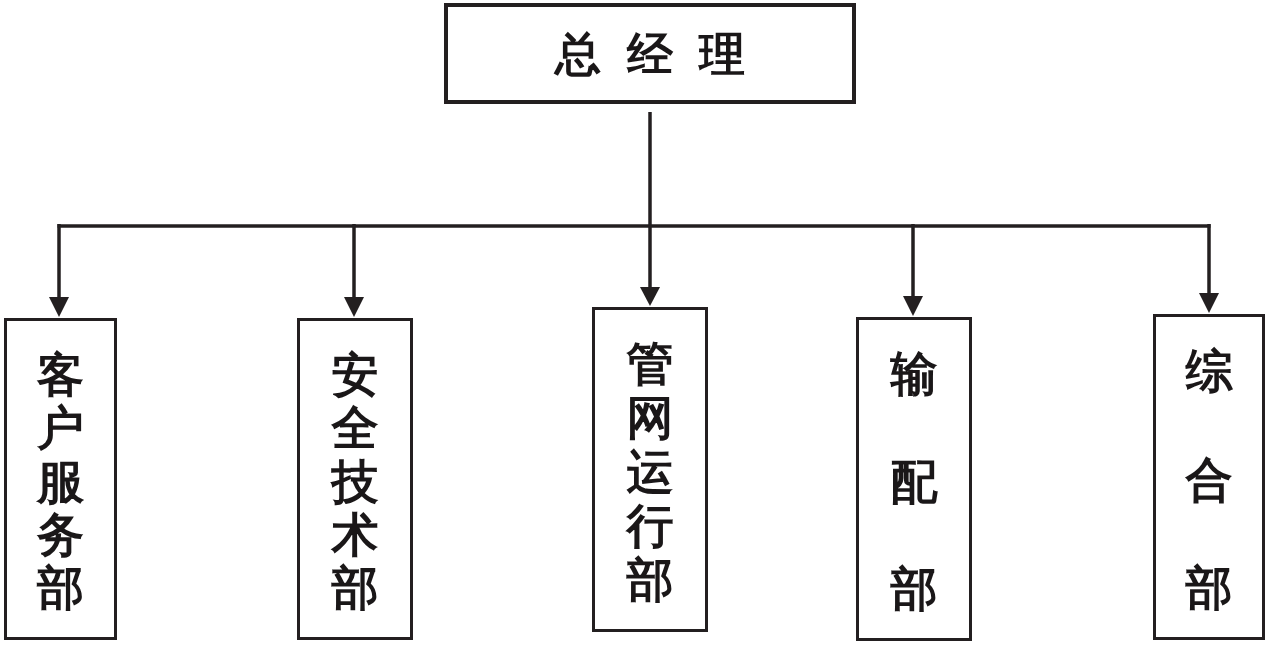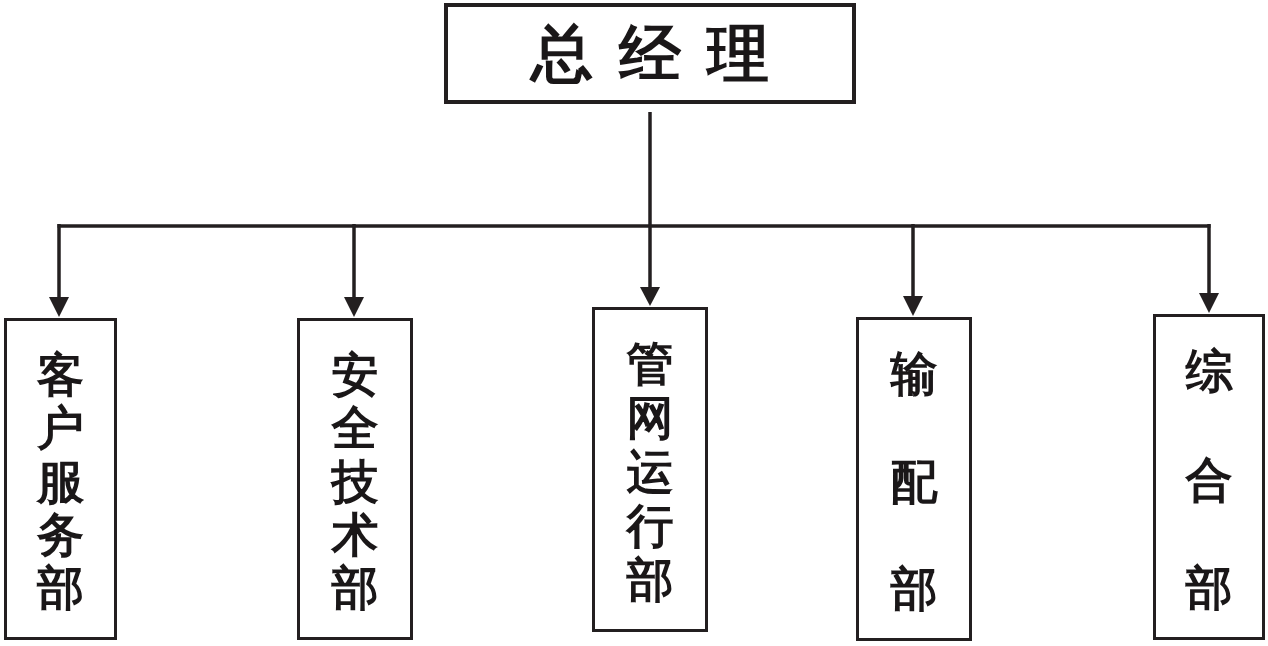--- a/index.html
+++ b/index.html
@@ -44,21 +44,21 @@
     width: 412px;
     height: 101px;
     border: 4px solid var(--box-border);
     box-sizing: border-box;
     background: var(--background);
     display: flex;
     align-items: center;
     justify-content: center;
   }
   .root-label {
-    font-size: 62px;
+    font-size: 46px;
     font-weight: 900;
     color: var(--text);
     letter-spacing: 26px;
     padding-left: 26px;
     white-space: nowrap;
     line-height: 1;
   }
   .dept-box {
     position: absolute;
     border: 3px solid var(--box-border);

